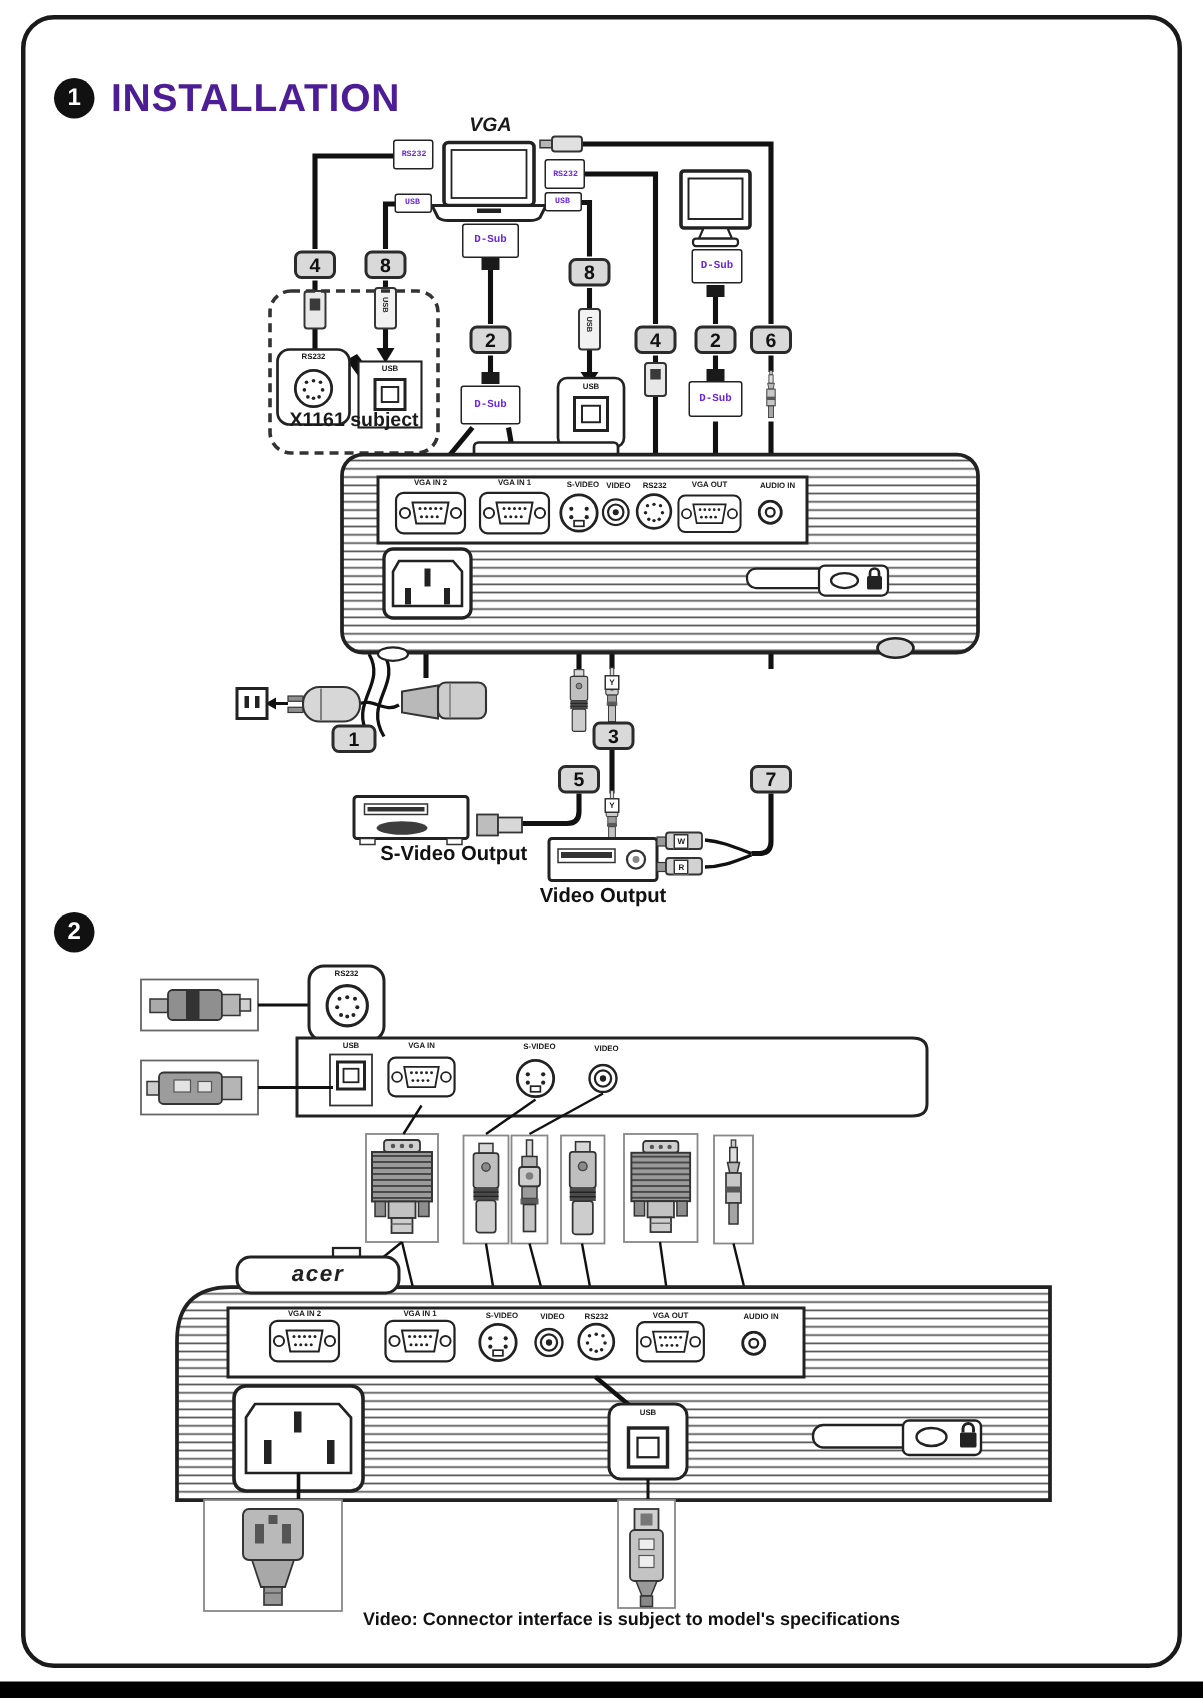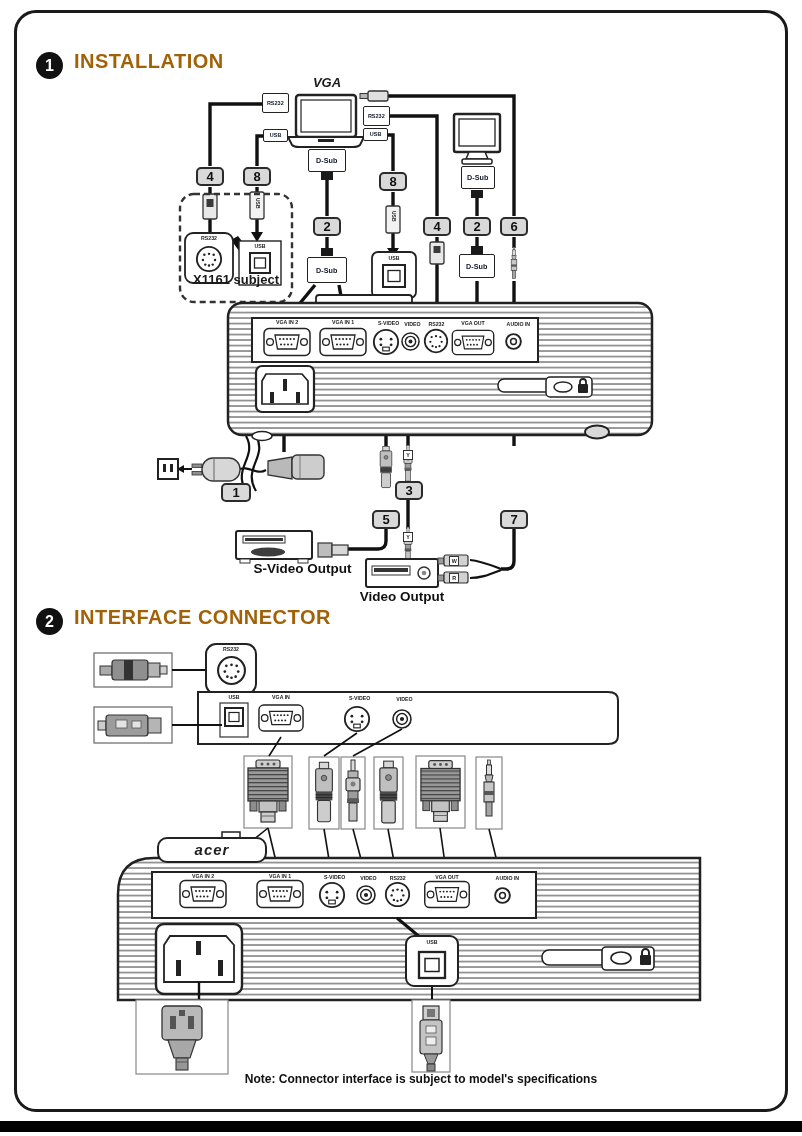--- a/index.html
+++ b/index.html
@@ -2,25 +2,25 @@
 <html><head>
 <meta charset="utf-8">
 <style>
   html,body{margin:0;padding:0;background:#fff;}
   #page{position:relative;width:802px;height:1136px;background:#fff;overflow:hidden;
         font-family:"Liberation Sans",sans-serif;color:#1a1a1a;}
   .abs{position:absolute;}
   .frame{border:3px solid #1a1a1a;border-radius:22px;}
   .numcircle{width:27px;height:27px;border-radius:50%;background:#111;color:#fff;font-weight:bold;
              font-size:16px;display:flex;align-items:center;justify-content:center;}
-  .sec-title{font-size:20px;font-weight:bold;letter-spacing:.5px;color:#a16207;}
+  .sec-title{font-size:26px;font-weight:bold;letter-spacing:.5px;color:#4c1d95;}
   .badge{background:#d9d9d9;border:2px solid #2b2b2b;border-radius:5px;display:flex;align-items:center;
          justify-content:center;font-weight:bold;font-size:13px;color:#111;box-sizing:border-box;}
   .tag{background:#fff;border:1.5px solid #222;border-radius:2px;display:flex;align-items:center;
-       justify-content:center;color:#0f172a;box-sizing:border-box;font-weight:bold;}
+       justify-content:center;color:#6d28d9;box-sizing:border-box;font-weight:bold;font-family:Liberation Mono, monospace;}
   .s7{font-size:10px;transform:scale(0.55);display:inline-block;white-space:nowrap;}
   .s8{font-size:10px;transform:scale(0.72);display:inline-block;white-space:nowrap;}
   .pl{position:absolute;font-weight:bold;font-size:9px;transform:scale(0.58);transform-origin:center top;
       text-align:center;white-space:nowrap;color:#1a1a1a;}
   .vtxt{position:absolute;font-size:9px;font-weight:bold;transform:rotate(90deg) scale(0.55);
         transform-origin:left top;white-space:nowrap;color:#222;}
   .minitag{position:absolute;background:#fff;border:1px solid #333;font-size:9px;font-weight:bold;
            width:10px;height:10px;display:flex;align-items:center;justify-content:center;box-sizing:border-box;}
   .minitag span{transform:scale(0.6);}
   .devlabel{position:absolute;font-size:13.5px;font-weight:bold;text-align:center;color:#111;}
@@ -478,34 +478,33 @@
       <span>W</span>
     </div>
   <div class="minitag" style="left:449px;top:573px;">
       <span>R</span>
     </div>
 
   <div class="devlabel" style="left:222px;top:561px;width:105px;margin-left:28px;">S-Video Output</div>
   <div class="devlabel" style="left:356px;top:589px;width:92px;">Video Output</div>
 
   <div class="abs numcircle" style="left:36px;top:608px;">2</div>
-  <div class="abs sec-title" style="left:74px;top:606px;">INTERFACE CONNECTOR</div>
 
   <div class="pl" style="left:206px;top:646px;width:50px;">RS232</div>
   <div class="pl" style="left:220px;top:694px;width:28px;">USB</div>
   <div class="pl" style="left:258px;top:694px;width:46px;">VGA IN</div>
   <div class="pl" style="left:343px;top:695px;width:28px;">S-VIDEO</div>
   <div class="pl" style="left:392px;top:696px;width:20px;">VIDEO</div>
 
   <div class="abs brand" style="left:168px;top:841px;width:88px;text-align:center;">acer</div>
   <div class="pl" style="left:179px;top:873px;width:48px;">VGA IN 2</div>
   <div class="pl" style="left:256px;top:873px;width:48px;">VGA IN 1</div>
   <div class="pl" style="left:318px;top:874px;width:28px;">S-VIDEO</div>
   <div class="pl" style="left:356px;top:875px;width:20px;">VIDEO</div>
   <div class="pl" style="left:384px;top:875px;width:27px;">RS232</div>
   <div class="pl" style="left:423px;top:874px;width:48px;">VGA OUT</div>
   <div class="pl" style="left:491px;top:875px;width:22px;">AUDIO IN</div>
   <div class="pl" style="left:406px;top:939px;width:52px;">USB</div>
 
-  <div class="note" style="left:201px;top:1072px;width:440px;">Note: Connector interface is subject to model's specifications</div>
+  <div class="note" style="left:201px;top:1072px;width:440px;">Video: Connector interface is subject to model's specifications</div>
 
   <div class="botbar" style="left:0;top:1121px;width:802px;height:11px;"></div>
 </div>
 
 </body></html>

